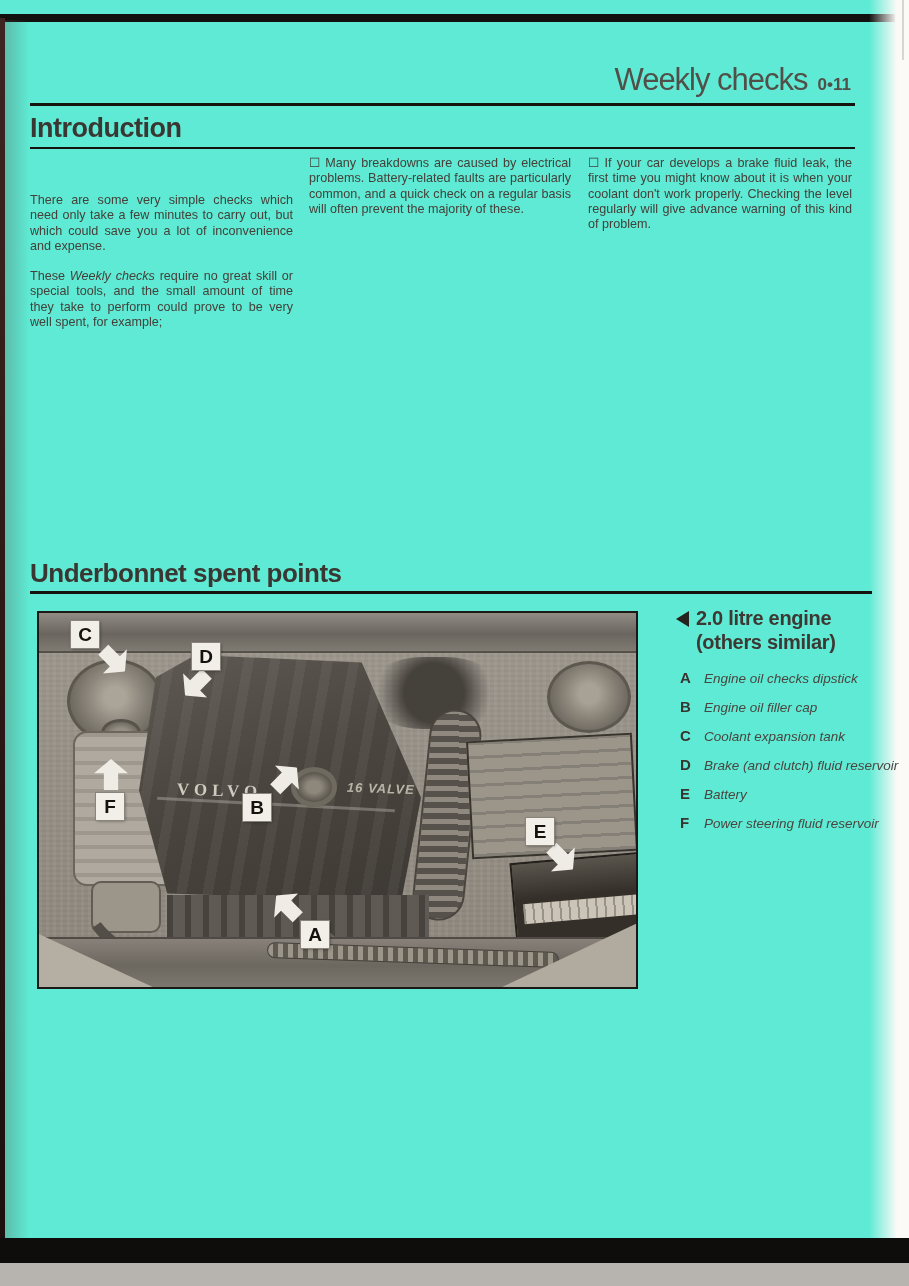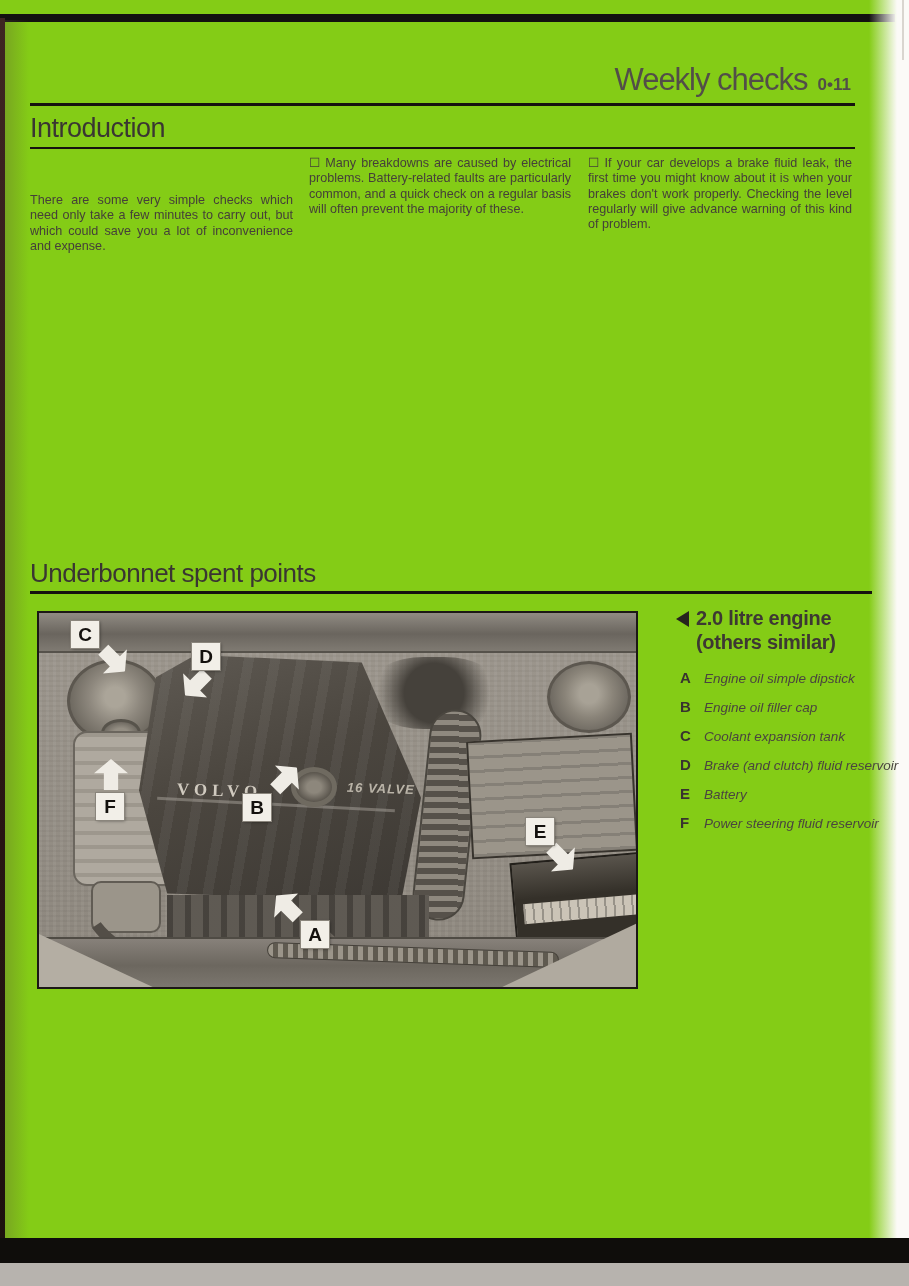--- a/index.html
+++ b/index.html
@@ -5,21 +5,21 @@
   * { margin:0; padding:0; box-sizing:border-box; }
   html,body { width:909px; height:1286px; }
   body {
     font-family:"Liberation Sans", sans-serif;
     background:#e9e6e1;
     position:relative;
     overflow:hidden;
   }
   .page {
     position:absolute; inset:0;
-    background:#84cc16;
+    background:#5eead4;
   }
   
   .scan-top-bar   { position:absolute; left:0; top:14px; width:895px; height:8px; background:#131110; }
   .scan-left-edge { position:absolute; left:0; top:18px; width:5px; height:1244px;
                     background:linear-gradient(180deg,#3e2522,#2a1614 60%,#1c100e); }
   .scan-left-shadow { position:absolute; left:5px; top:20px; width:24px; height:1218px;
                     background:linear-gradient(90deg,rgba(90,70,60,.28),rgba(90,70,60,0)); }
   .scan-bottom-bar{ position:absolute; left:0; top:1238px; width:909px; height:25px; background:#0f0d0b; }
   .scan-bottom-gray{ position:absolute; left:0; top:1263px; width:909px; height:23px; background:#b7b3ae; }
   .scan-right-band{ position:absolute; right:0; top:0; width:40px; height:1238px;
@@ -28,21 +28,21 @@
 
   
   .header { position:absolute; right:58px; top:62px; display:flex; align-items:baseline; gap:10px; }
   .header-title { font-size:31px; font-weight:400; letter-spacing:-1px; color:#524e48; }
   .header-pageno{ font-size:17px; font-weight:700; color:#524e48; }
   .rule { position:absolute; left:30px; background:#16130f; }
   .rule-1 { top:103px; width:825px; height:3px; }
   .rule-2 { top:147px; width:825px; height:2px; }
   .rule-3 { top:591px; width:842px; height:3px; }
 
-  .section-heading { position:absolute; left:30px; font-weight:400; color:#3a3632; letter-spacing:-0.5px; }
+  .section-heading { position:absolute; left:30px; font-weight:700; color:#3a3632; letter-spacing:-0.5px; }
   .heading-intro { top:113px; font-size:27px; }
   .heading-under { top:558px; font-size:26px; }
 
   
   .col { position:absolute; top:156px; text-align:justify; font-size:12.6px; line-height:15.3px; color:#454039; }
   .col p { margin-bottom:15px; }
   .col-1 { left:30px;  width:263px;margin-top:37px; }
   .col-2 { left:309px; width:262px; }
   .col-3 { left:588px; width:264px; }
   .ital { font-style:italic; }
@@ -158,26 +158,27 @@
     <span class="header-title">Weekly checks</span>
     <span class="header-pageno">0•11</span>
   </div>
   <div class="rule rule-1"></div>
 
   <h1 class="section-heading heading-intro">Introduction</h1>
   <div class="rule rule-2"></div>
 
   <div class="col col-1">
     <p>There are some very simple checks which need only take a few minutes to carry out, but which could save you a lot of inconvenience and expense.</p>
+    <p><span>These </span><span class="ital">Weekly checks</span><span> require no great skill or special tools, and the small amount of time they take to perform could prove to be very well spent, for example;</span></p>
   </div>
   <div class="col col-2">
     <p>☐ Many breakdowns are caused by electrical problems. Battery-related faults are particularly common, and a quick check on a regular basis will often prevent the majority of these.</p>
   </div>
   <div class="col col-3">
-    <p>☐ If your car develops a brake fluid leak, the first time you might know about it is when your brakes don't work properly. Checking the level regularly will give advance warning of this kind of problem.</p>
+    <p>☐ If your car develops a brake fluid leak, the first time you might know about it is when your coolant don't work properly. Checking the level regularly will give advance warning of this kind of problem.</p>
   </div>
 
   <h1 class="section-heading heading-under">Underbonnet spent points</h1>
   <div class="rule rule-3"></div>
 
   <div class="photo">
     <div class="ph slam-panel"></div>
     <div class="ph strut-left"></div>
     <div class="ph strut-right"></div>
     <div class="ph coolant-cap"></div>
@@ -221,21 +222,21 @@
     <div class="legend-title">
       <span class="legend-tri"></span>
       <span>
         <span>2.0 litre engine</span><br>
         <span>(others similar)</span>
       </span>
     </div>
     <div class="legend-items">
       <div class="legend-item">
         <span class="legend-letter">A</span>
-        <span class="legend-label">Engine oil simple dipstick</span>
+        <span class="legend-label">Engine oil checks dipstick</span>
       </div>
       <div class="legend-item">
         <span class="legend-letter">B</span>
         <span class="legend-label">Engine oil filler cap</span>
       </div>
       <div class="legend-item">
         <span class="legend-letter">C</span>
         <span class="legend-label">Coolant expansion tank</span>
       </div>
       <div class="legend-item">

